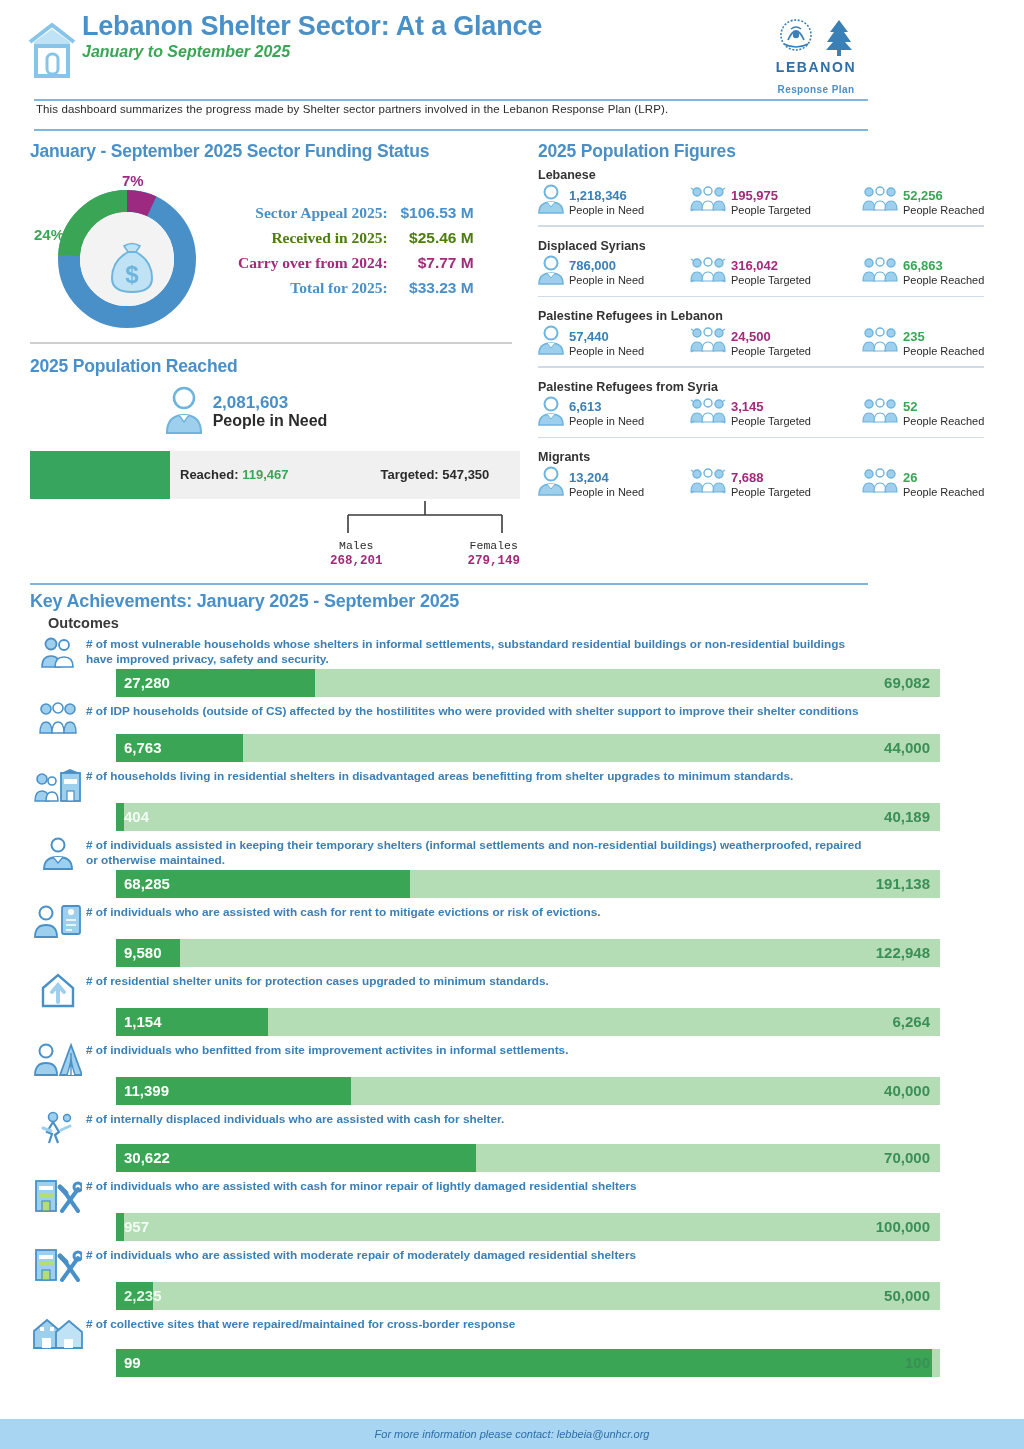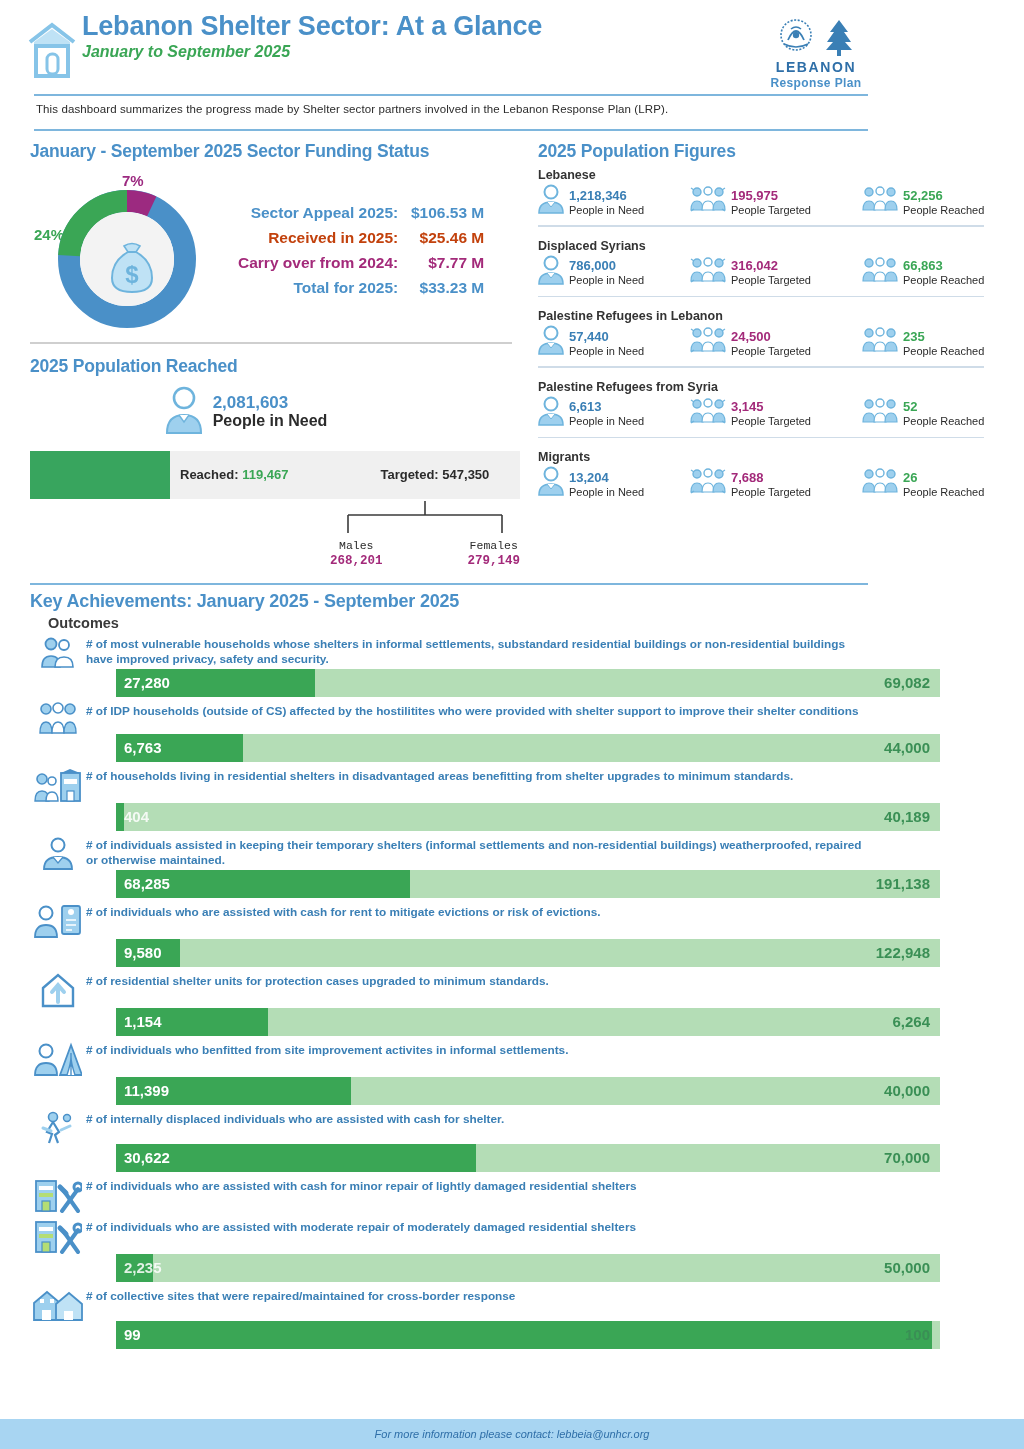--- a/index.html
+++ b/index.html
@@ -21,21 +21,21 @@
     font-size: 27px; font-weight: bold; color: #4a90c8;
     letter-spacing: -0.2px; line-height: 1.05; white-space: nowrap;
   }
   .sub-title {
     font-size: 16px; font-weight: bold; font-style: italic; color: #3aa655;
     margin-top: 3px; line-height: 1.1;
   }
   .lrp-logo { width: 104px; text-align: center; flex: 0 0 auto; margin-top: 2px;}
   .lrp-emblems { display: flex; justify-content: center; gap: 6px; align-items: flex-end; height: 44px; }
   .lrp-name { font-size: 14px; font-weight: bold; color: #2f6fa8; letter-spacing: 1.6px; line-height: 1; margin-top: 2px; }
-  .lrp-tag { font-size: 12px; font-weight: bold; color: #4a90c8; letter-spacing: 0.4px; margin-top: 2px; }
+  .lrp-tag { font-size: 10px; font-weight: bold; color: #4a90c8; letter-spacing: 0.4px; margin-top: 10px; }
 
   .rule-blue { height: 2px; background: #7eb6dd; margin: 4px 24px 0 34px; }
   .rule-blue2 { height: 2px; background: #7eb6dd; margin: 8px 24px 0 34px; }
   .intro-text {
     font-size: 11.5px; color: #2b2b2b; padding: 11px 28px 6px 36px; letter-spacing: 0.1px;
   }
 
   
   .body-grid { display: flex; padding: 0 0 0 0; }
   .col-left { width: 540px; padding: 10px 0 0 30px; position: relative; }
@@ -50,24 +50,24 @@
   
   .funding-row { display: flex; align-items: center; margin-top: 8px; position: relative; height: 160px; }
   .donut-wrap { position: relative; width: 200px; height: 160px; flex: 0 0 auto; }
   .donut-svg { position: absolute; left: 22px; top: 14px; }
   .moneybag { position: absolute; left: 77px; top: 68px; }
   .pct-green { position: absolute; left: 4px; top: 56px; font-size: 15px; font-weight: bold; color: #3aa655; }
   .pct-purple { position: absolute; left: 92px; top: 2px; font-size: 15px; font-weight: bold; color: #9c2a80; }
 
   .funding-lines { margin-left: 8px; font-size: 15.5px; font-weight: bold; line-height: 1.62; }
   .fl-row { display: flex; justify-content: flex-end; white-space: nowrap; }
-  .fl-label { text-align: center; }
+  .fl-label { text-align: center; font-family: Liberation Serif, serif; }
   .fl-val { display: inline-block; text-align: right; min-width: 86px; }
   .c-blue { color: #4a90c8; }
-  .c-green { color: #c2410c; }
+  .c-green { color: #4d7c0f; }
   .c-purple { color: #a32a7a; }
 
   .hr-left { height: 1.5px; background: #cfcfcf; margin: 12px 8px 0 0; }
 
   
   .pop-reached { padding-top: 12px; }
   .pin-row { display: flex; align-items: center; justify-content: center; margin-top: 8px; padding-right: 60px;}
   .pin-num { font-size: 17px; font-weight: bold; color: #4a90c8; line-height: 1.15; }
   .pin-lbl { font-size: 16px; font-weight: bold; color: #2b2b2b; line-height: 1.15; }
 
@@ -639,20 +639,25 @@
               <rect x="5" y="16" width="14" height="4" fill="#b4dd74"></rect>
               <rect x="8" y="24" width="8" height="10" fill="#b4dd74" stroke="#4a90c8" stroke-width="1.2"></rect>
               <path d="M28 34 L44 12" stroke="#4a90c8" stroke-width="4" stroke-linecap="round"></path>
               <path d="M44 34 L30 14" stroke="#4a90c8" stroke-width="4" stroke-linecap="round"></path>
               <circle cx="44" cy="10" r="4" fill="none" stroke="#4a90c8" stroke-width="3"></circle>
               <path d="M26 10 l6 6" stroke="#4a90c8" stroke-width="5" stroke-linecap="round"></path>
             </svg>
           </div>
           <div class="ach-text"># of individuals who are assisted with cash for minor repair of lightly damaged residential shelters</div>
         </div>
+        <div class="bar-wrap">
+          <div class="bar-fill" style="width:1%"></div>
+          <span class="bar-val" style="color:rgba(255,255,255,0.85)">957</span>
+          <span class="bar-target">100,000</span>
+        </div>
       </div>
       <div class="ach-item">
         <div class="ach-row">
           <div class="ach-icon">
             <svg width="48" height="36" viewBox="0 0 48 36">
               <rect x="2" y="4" width="20" height="30" fill="#9ed0ee" stroke="#4a90c8" stroke-width="1.8"></rect>
               <rect x="5" y="9" width="14" height="4" fill="#fff"></rect>
               <rect x="5" y="16" width="14" height="4" fill="#b4dd74"></rect>
               <rect x="8" y="24" width="8" height="10" fill="#b4dd74" stroke="#4a90c8" stroke-width="1.2"></rect>
               <path d="M28 34 L44 12" stroke="#4a90c8" stroke-width="4" stroke-linecap="round"></path>

